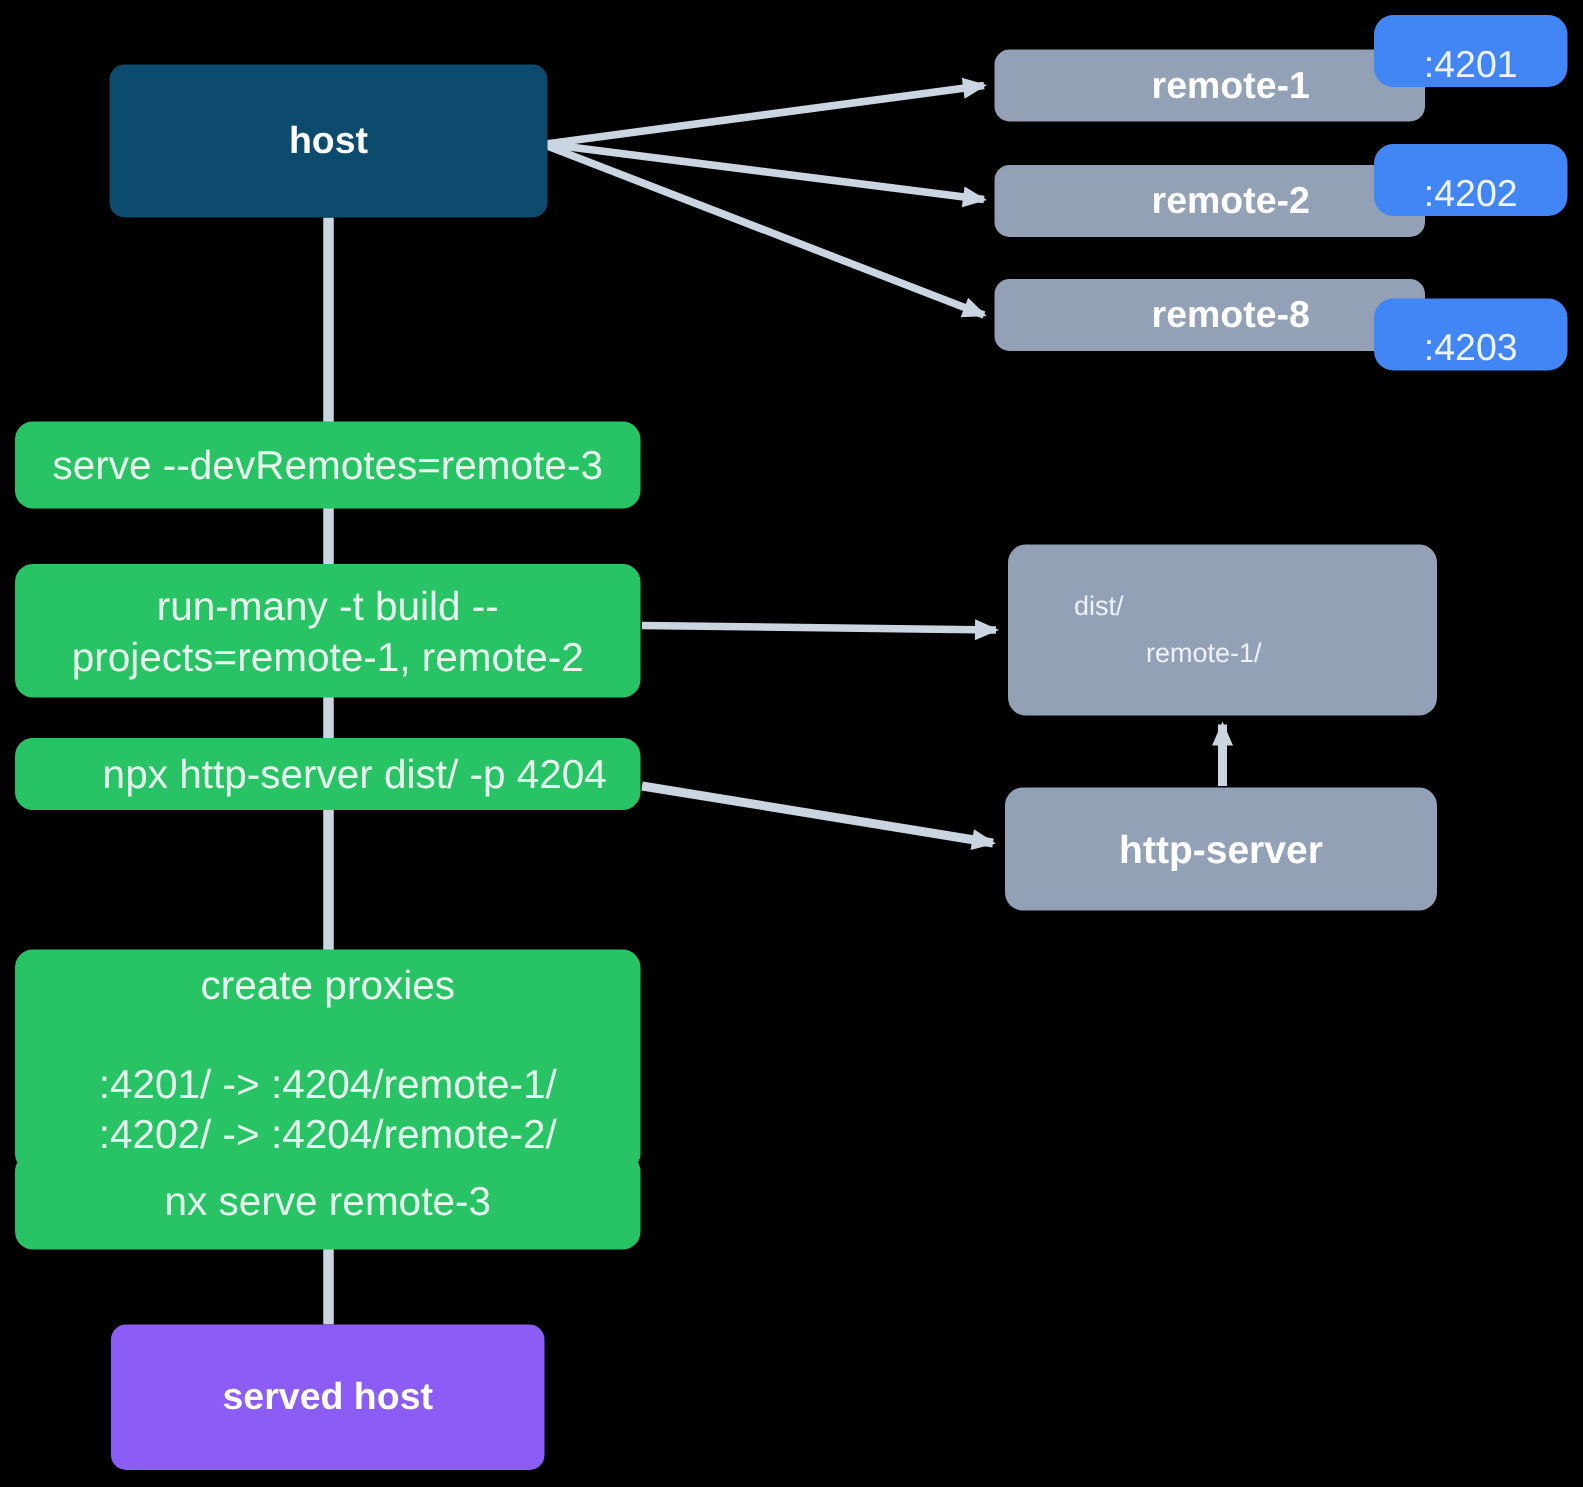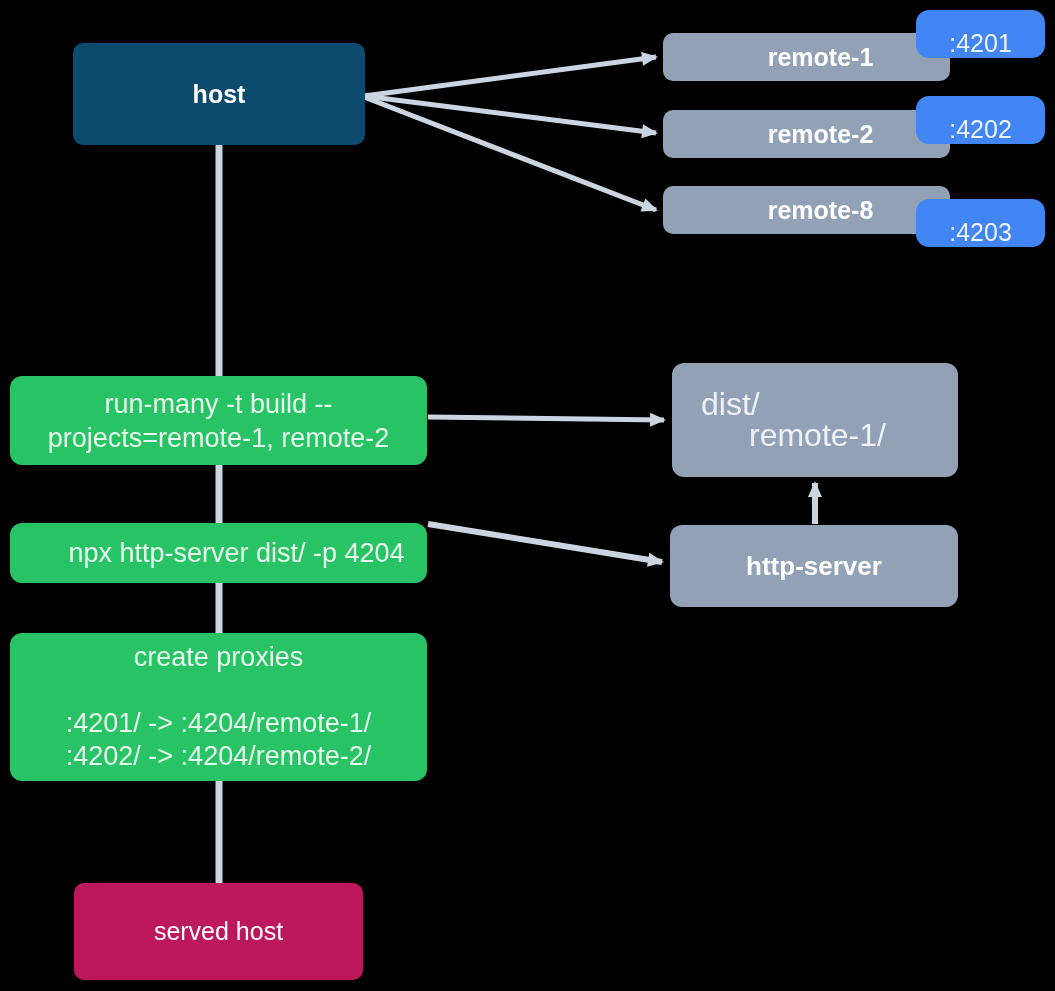--- a/index.html
+++ b/index.html
@@ -68,39 +68,39 @@
     background: #28c364;
     border-radius: 12px;
     color: #e7f9ee;
     font-size: 27px;
     text-align: center;
     white-space: pre-line;
     line-height: 34px;
   }
   .step-1 { top: 281px; height: 58px; }
   .step-2 { top: 376px; height: 89px; }
-  .step-3 { top: 523px; height: 60px; padding-left: 36px; }
+  .step-3 { top: 492px; height: 48px; padding-left: 36px; }
   .step-4 { top: 587px; height: 148px; line-height: 33px; margin-top: 46px; }
   .step-5 { top: 769px; height: 64px; }
   .served-host-node {
     left: 74px; top: 883px; width: 289px; height: 97px;
-    background: #be185d;
+    background: #8b5cf6;
     border-radius: 10px;
-    font-weight: 400;
+    font-weight: 700;
     font-size: 25px;
   }
   .dist-node {
     left: 672px; top: 363px; width: 286px; height: 114px;
     background: #92a1b5;
     border-radius: 12px;
     flex-direction: column;
     align-items: flex-start;
     justify-content: center;
-    padding-left: 29px;
-    font-size: 32px;
+    padding-left: 44px;
+    font-size: 18px;
     line-height: 31px;
     color: #eef2f8;
   }
   .dist-node .indent { padding-left: 48px; }
   .http-server-node {
     left: 670px; top: 525px; width: 288px; height: 82px;
     background: #92a1b5;
     border-radius: 12px;
     font-weight: 700;
     font-size: 26px;
@@ -145,37 +145,43 @@
     <span>:4202</span>
   </div>
 
   <div class="node remote-node remote-3">
     <span>remote-8</span>
   </div>
   <div class="port-badge badge-3">
     <span>:4203</span>
   </div>
 
+  <div class="node step-node step-1">
+    <span>serve --devRemotes=remote-3</span>
+  </div>
 
   <div class="node step-node step-2">
     <span>run-many -t build --
 projects=remote-1, remote-2</span>
   </div>
 
   <div class="node step-node step-3">
     <span>npx http-server dist/ -p 4204</span>
   </div>
 
   <div class="node step-node step-4">
     <span>create proxies
 
 :4201/ -&gt; :4204/remote-1/
 :4202/ -&gt; :4204/remote-2/</span>
   </div>
 
+  <div class="node step-node step-5">
+    <span>nx serve remote-3</span>
+  </div>
 
   <div class="node dist-node">
     <div>dist/</div>
     <div class="indent">remote-1/</div>
   </div>
 
   <div class="node http-server-node">
     <span>http-server</span>
   </div>
 

